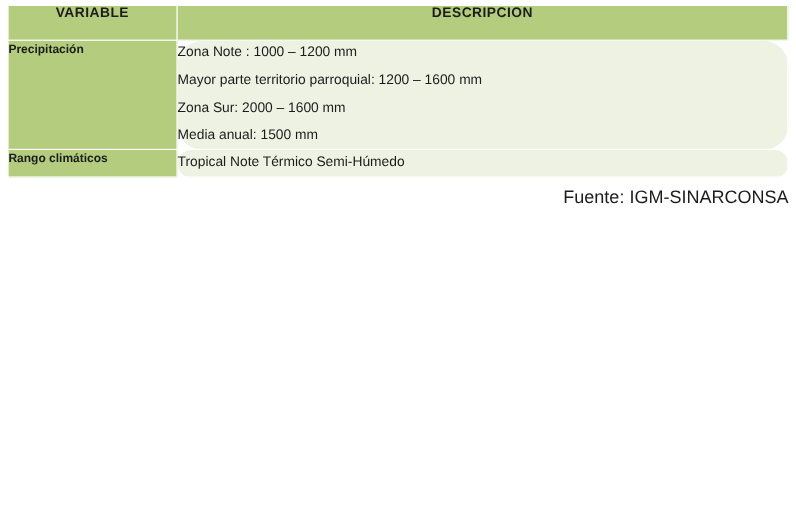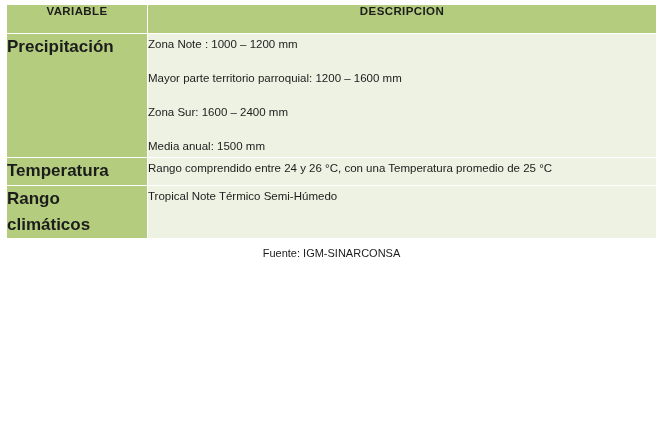--- a/index.html
+++ b/index.html
@@ -41,43 +41,44 @@
     color: #1c1c1c;
     height: 28px;
     vertical-align: middle;
     border: 1px solid #ffffff;
   }
   .hdr.var { width: 140px; }
   
   .varcell {
     background: #b3cc7d;
     font-weight: bold;
-    font-size: 17px;
+    font-size: 10px;
     color: #1c1c1c;
     padding: 10px 8px 10px 10px;
     line-height: 1.55;
     width: 140px;
   }
   
   .desccell {
     background: #eef2e3;
     font-size: 11.5px;
     color: #1c1c1c;
     padding: 10px 12px 10px 12px;
     line-height: 1.9;
+    border-radius: 21px;
   }
   .desccell p {
     margin: 0;
   }
   .desccell p + p {
-    margin-top: 12px;
+    margin-top: 1px;
   }
   .source {
-    text-align: center;
-    font-size: 11px;
+    text-align: right;
+    font-size: 15px;
     color: #1c1c1c;
     margin-top: 8px;
     width: 651px;
   }
 </style>
 </head>
 <body>
 
 <div class="page">
 
@@ -88,31 +89,25 @@
         <th class="hdr">DESCRIPCION</th>
       </tr>
     </thead>
     <tbody>
 
       <tr>
         <td class="varcell">Precipitación</td>
         <td class="desccell">
           <p>Zona Note : 1000 – 1200 mm</p>
           <p>Mayor parte territorio parroquial: 1200 – 1600 mm</p>
-          <p>Zona Sur: 1600 – 2400 mm</p>
+          <p>Zona Sur: 2000 – 1600 mm</p>
           <p>Media anual: 1500 mm</p>
         </td>
       </tr>
 
-      <tr>
-        <td class="varcell">Temperatura</td>
-        <td class="desccell">
-          <p>Rango comprendido entre 24 y 26 °C, con una Temperatura promedio de 25 °C</p>
-        </td>
-      </tr>
 
 
       <tr>
         <td class="varcell">Rango climáticos</td>
         <td class="desccell">
           <p>Tropical Note Térmico Semi-Húmedo</p>
         </td>
       </tr>
 
 

